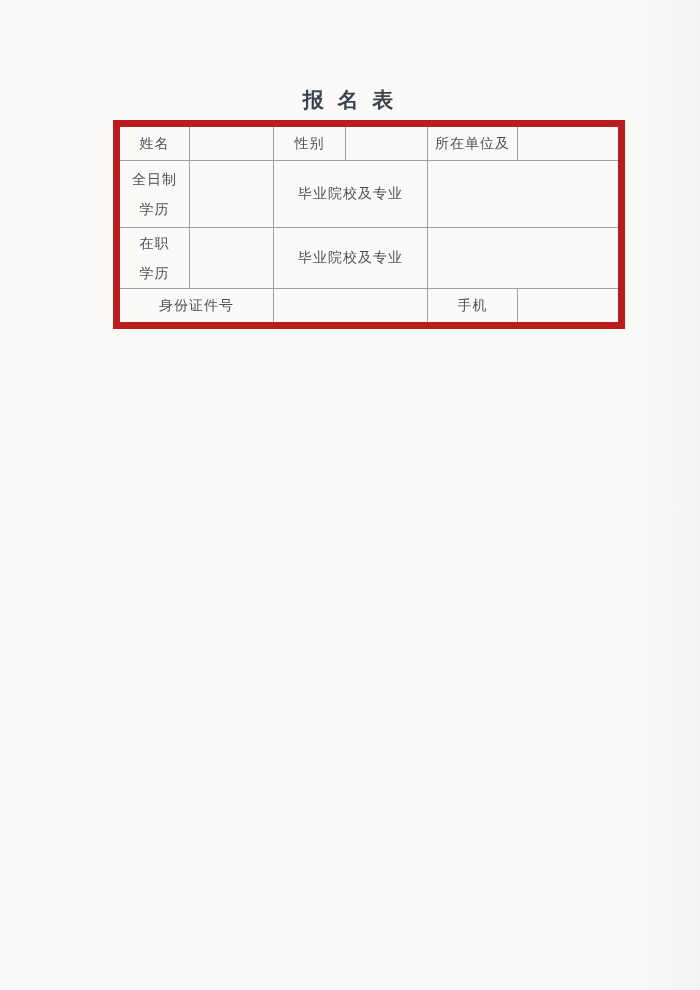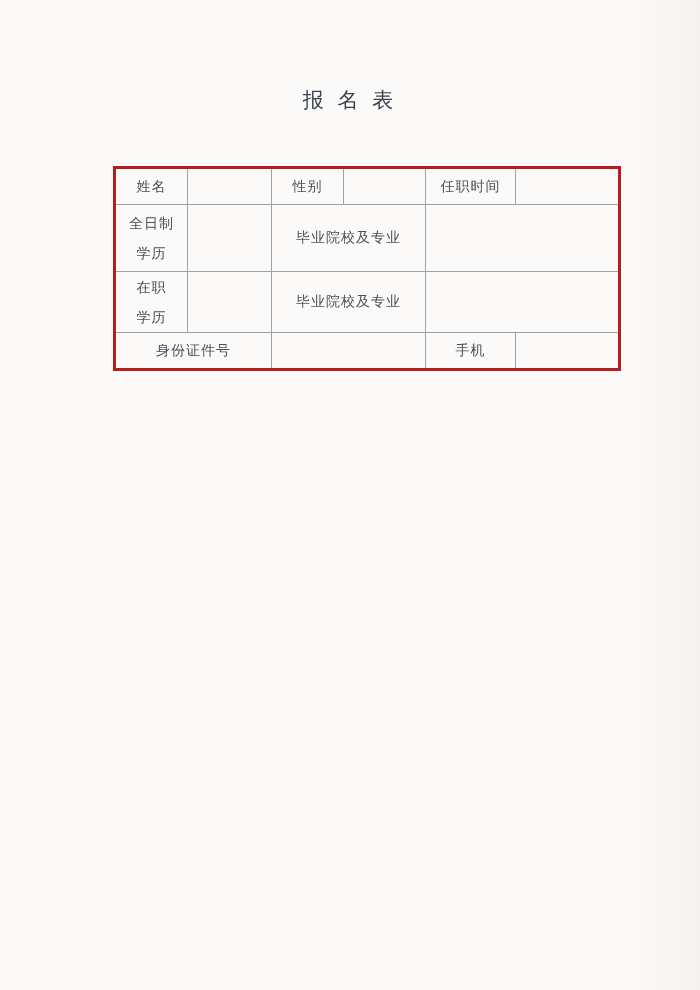--- a/index.html
+++ b/index.html
@@ -11,31 +11,30 @@
     overflow:hidden;
   }
   .scan-edge {
     position:absolute; top:0; right:0; width:70px; height:990px;
     background:linear-gradient(to right, rgba(130,130,118,0), rgba(130,130,118,0.06));
     pointer-events:none;
   }
   .page-title {
     position:absolute; top:86px; left:0; width:700px;
     text-align:center;
-    font-size:21px; font-weight:400;
+    font-size:21px; font-weight:700;
     color:#39424e;
     letter-spacing:4px;
   }
   table.form {
     position:absolute; left:113px; top:120px;
     width:505px;
     border-collapse:collapse;
     table-layout:fixed;
-    border:3px solid #b91c1c;
-    margin-top:46px;
+    border:7px solid #b91c1c;
   }
   table.form td {
     border:1px solid #9fa0a5;
     border:1px solid #9da2a7;
     font-size:14px;
     color:#4a5058;
     text-align:center;
     vertical-align:middle;
     letter-spacing:1px;
     padding:0;
@@ -60,21 +59,21 @@
       <col style="width:90px">
       <col style="width:104px">
   </colgroup>
 
   <tbody>
       <tr style="height:37px">
     <td colspan="2">姓名</td>
     <td></td>
     <td>性别</td>
     <td></td>
-    <td>任职时间</td>
+    <td>所在单位及</td>
     <td></td>
   </tr>
 
 
   <tr style="height:67px">
     <td colspan="2" class="two-line">
       <div>全日制</div>
       <div>学历</div>
     </td>
     <td></td>

